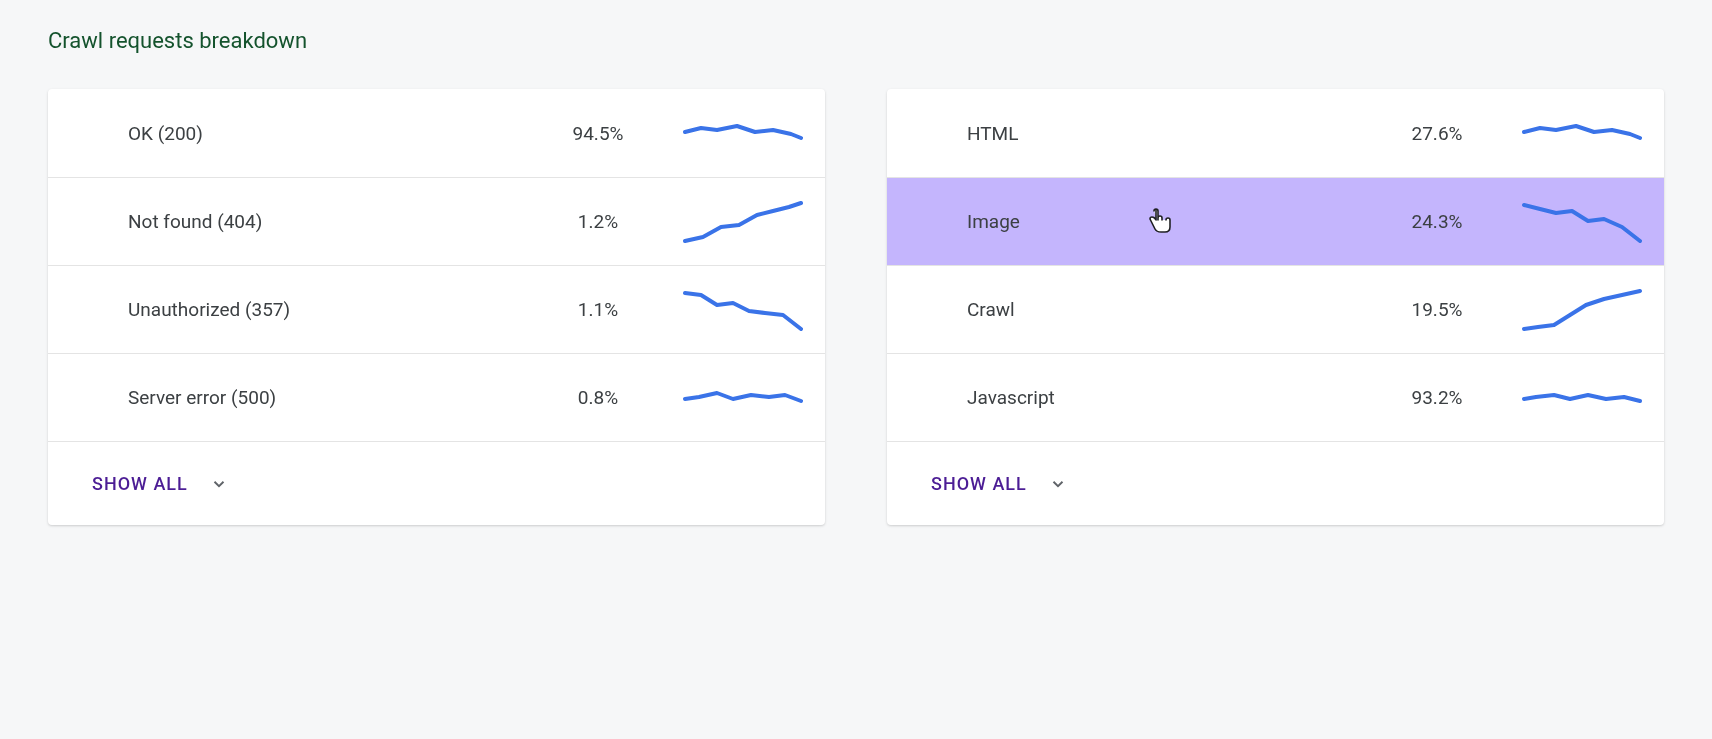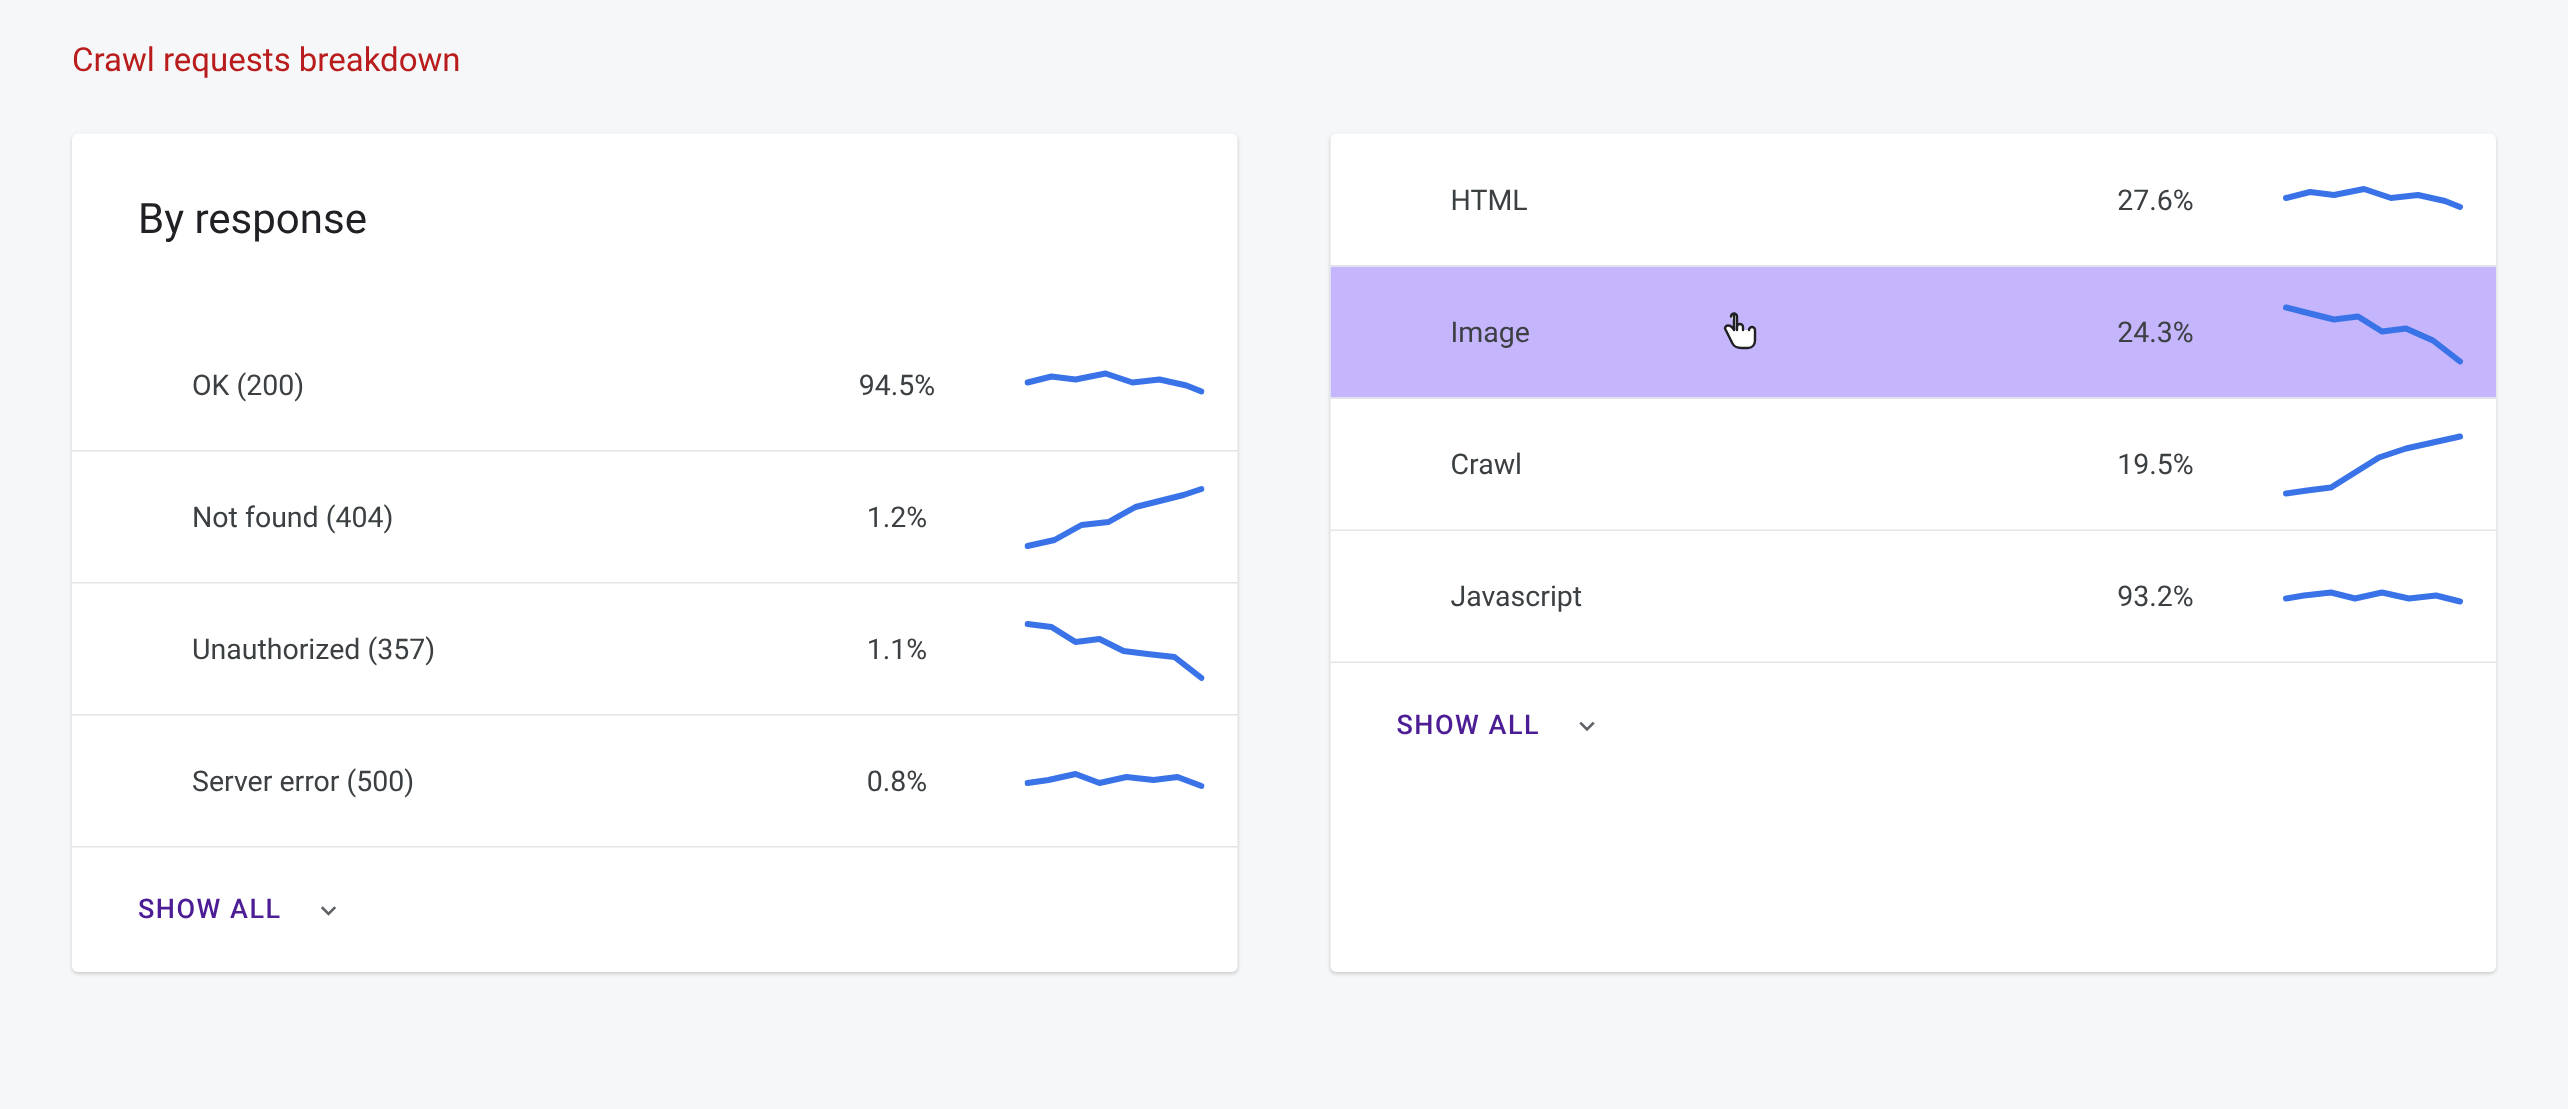--- a/index.html
+++ b/index.html
@@ -6,21 +6,21 @@
   body {
     font-family: Roboto, Arial, sans-serif;
     background: #f6f7f8;
     width: 1712px;
     height: 739px;
     padding: 28px 48px;
     color: #202124;
   }
   .section-title {
     font-size: 22px;
-    color: #b91c1c;
+    color: #14532d;
     font-weight: 400;
     margin-bottom: 36px;
   }
   .cards-row {
     display: flex;
     gap: 62px;
   }
   .card {
     flex: 1;
     background: #fff;
@@ -110,21 +110,20 @@
   }
 </style>
 </head>
 <body>
 
 <div class="section-title">Crawl requests breakdown</div>
 
 <div class="cards-row">
 
   <div class="card">
-    <div class="card-title">By response</div>
 
     <div class="rows">
       <div class="row">
         <div class="row-label">OK (200)</div>
         <div class="row-value">94.5%</div>
         <div class="row-spark">
             <svg viewBox="0 0 120 50">
               <path d="M2 24 L18 20 L34 22 L54 18 L72 24 L90 22 L108 26 L118 30"></path>
             </svg>
           </div>

